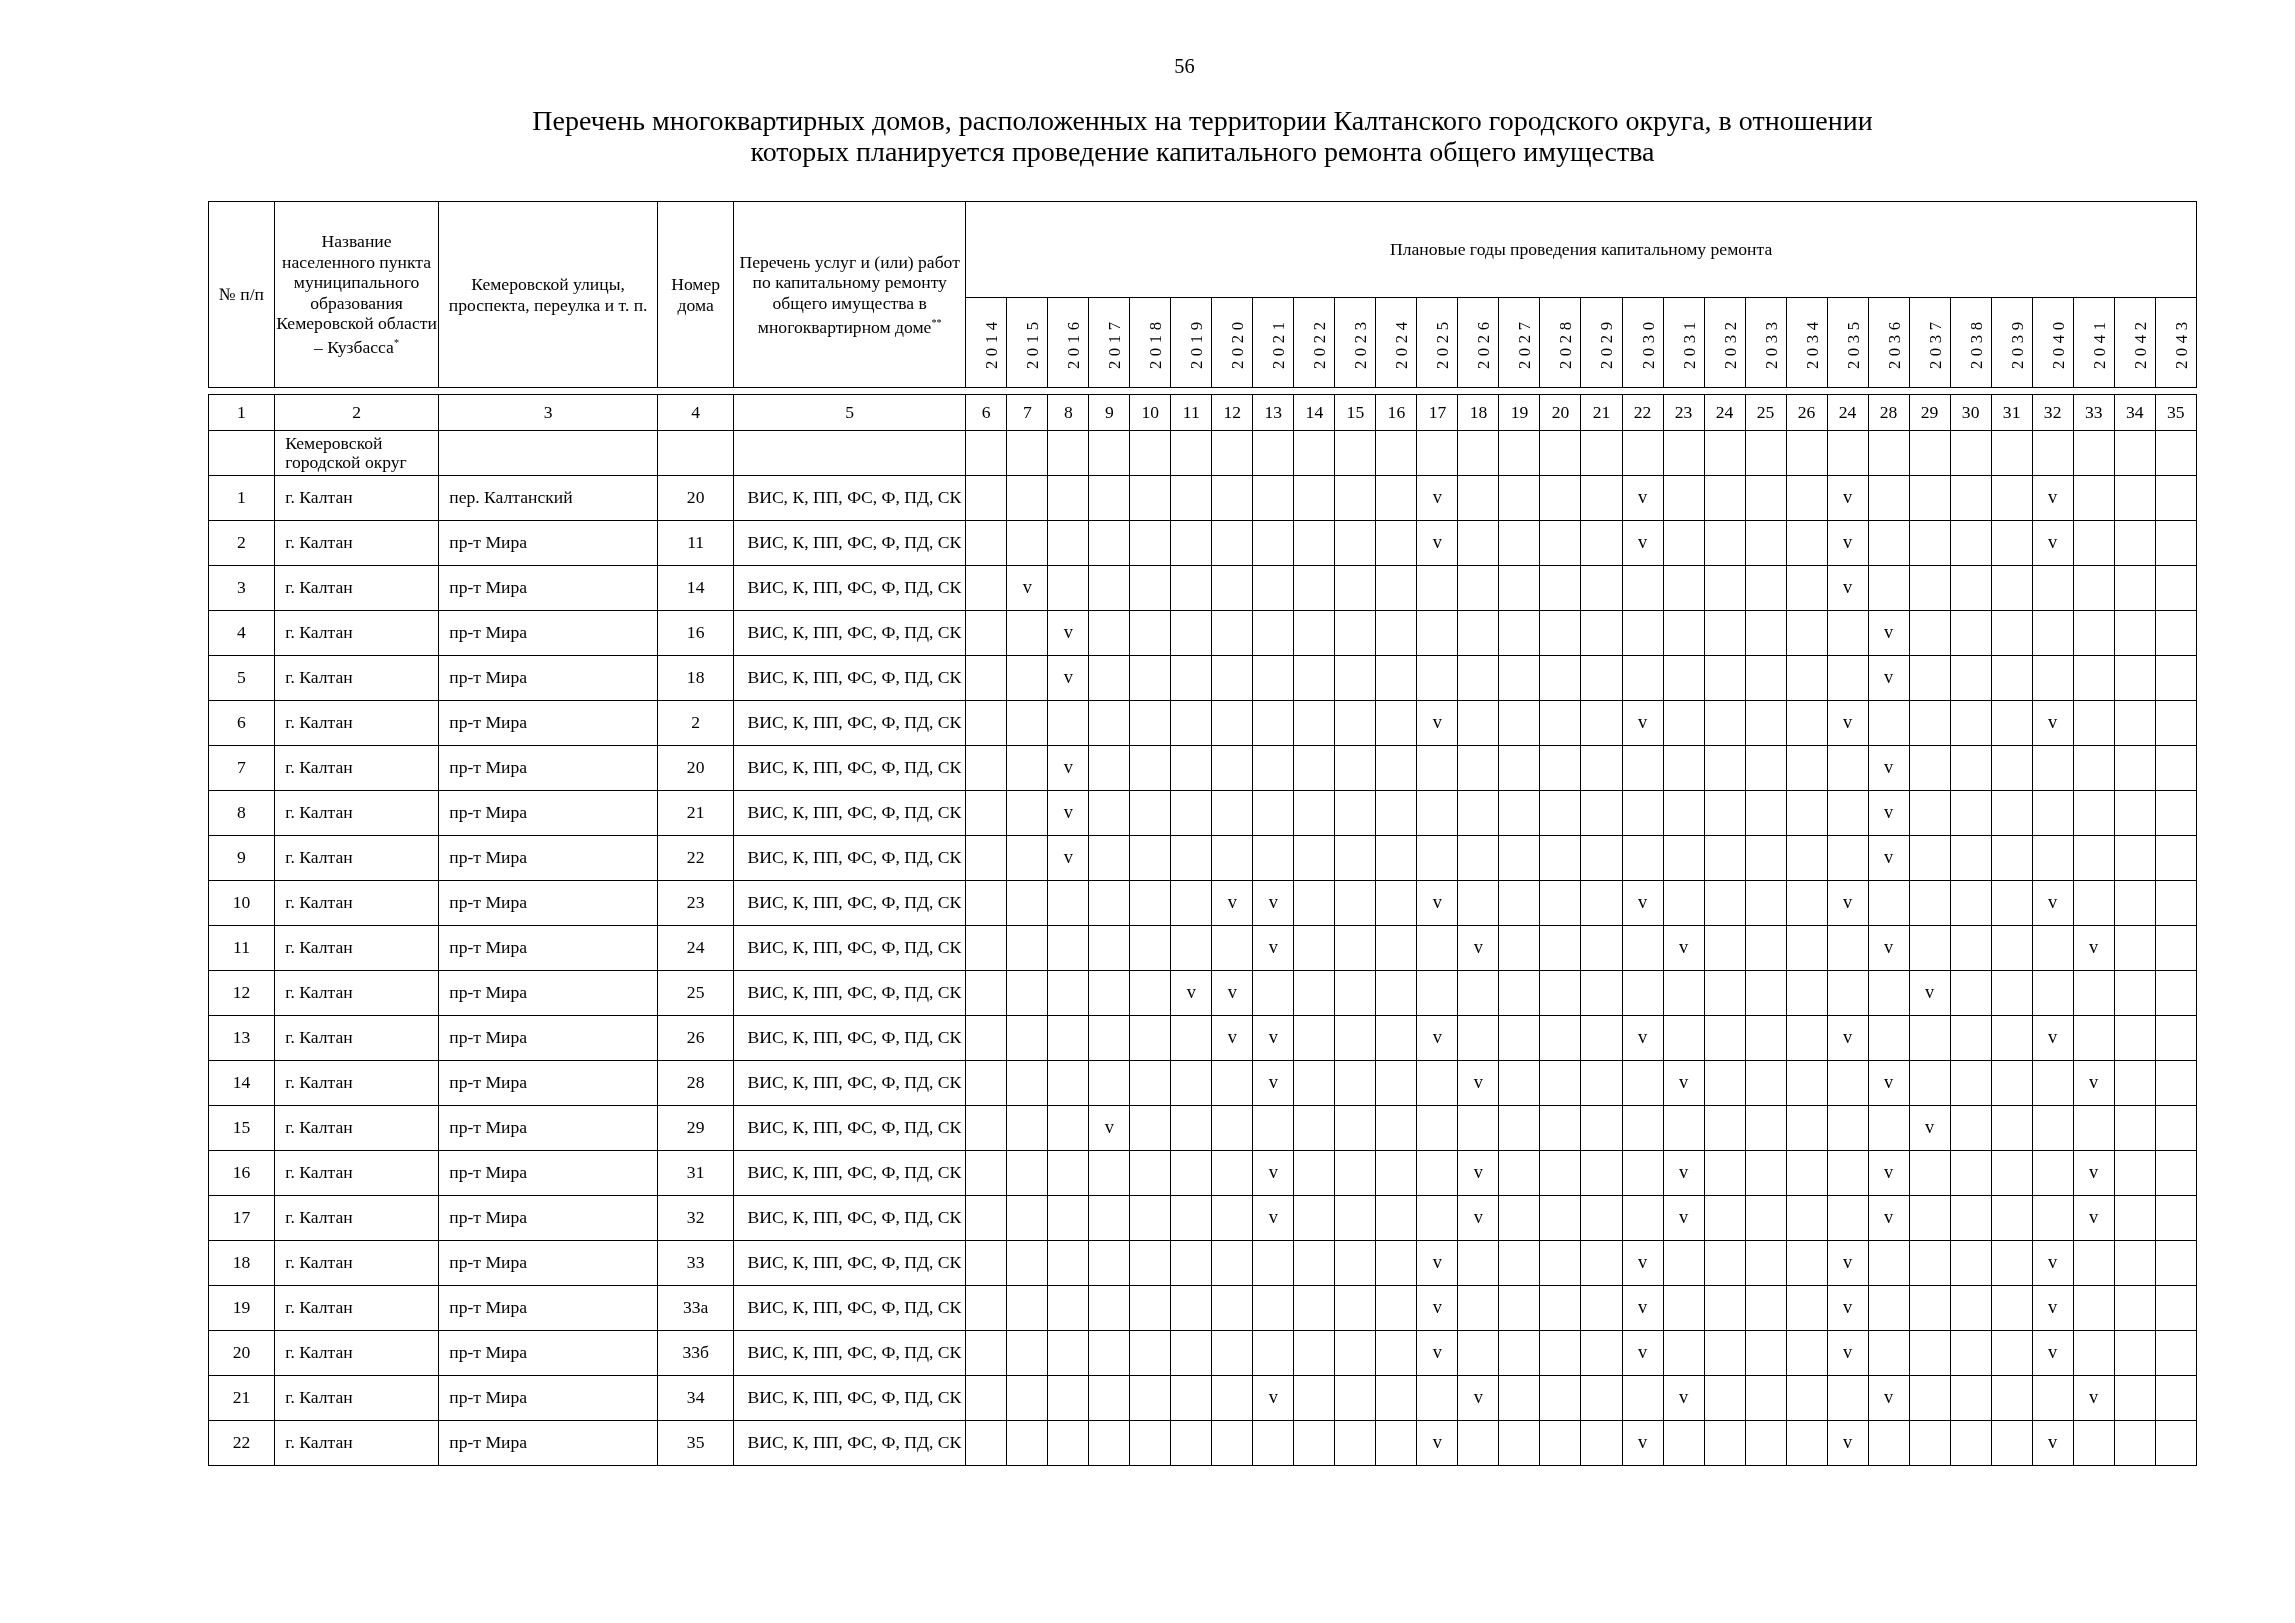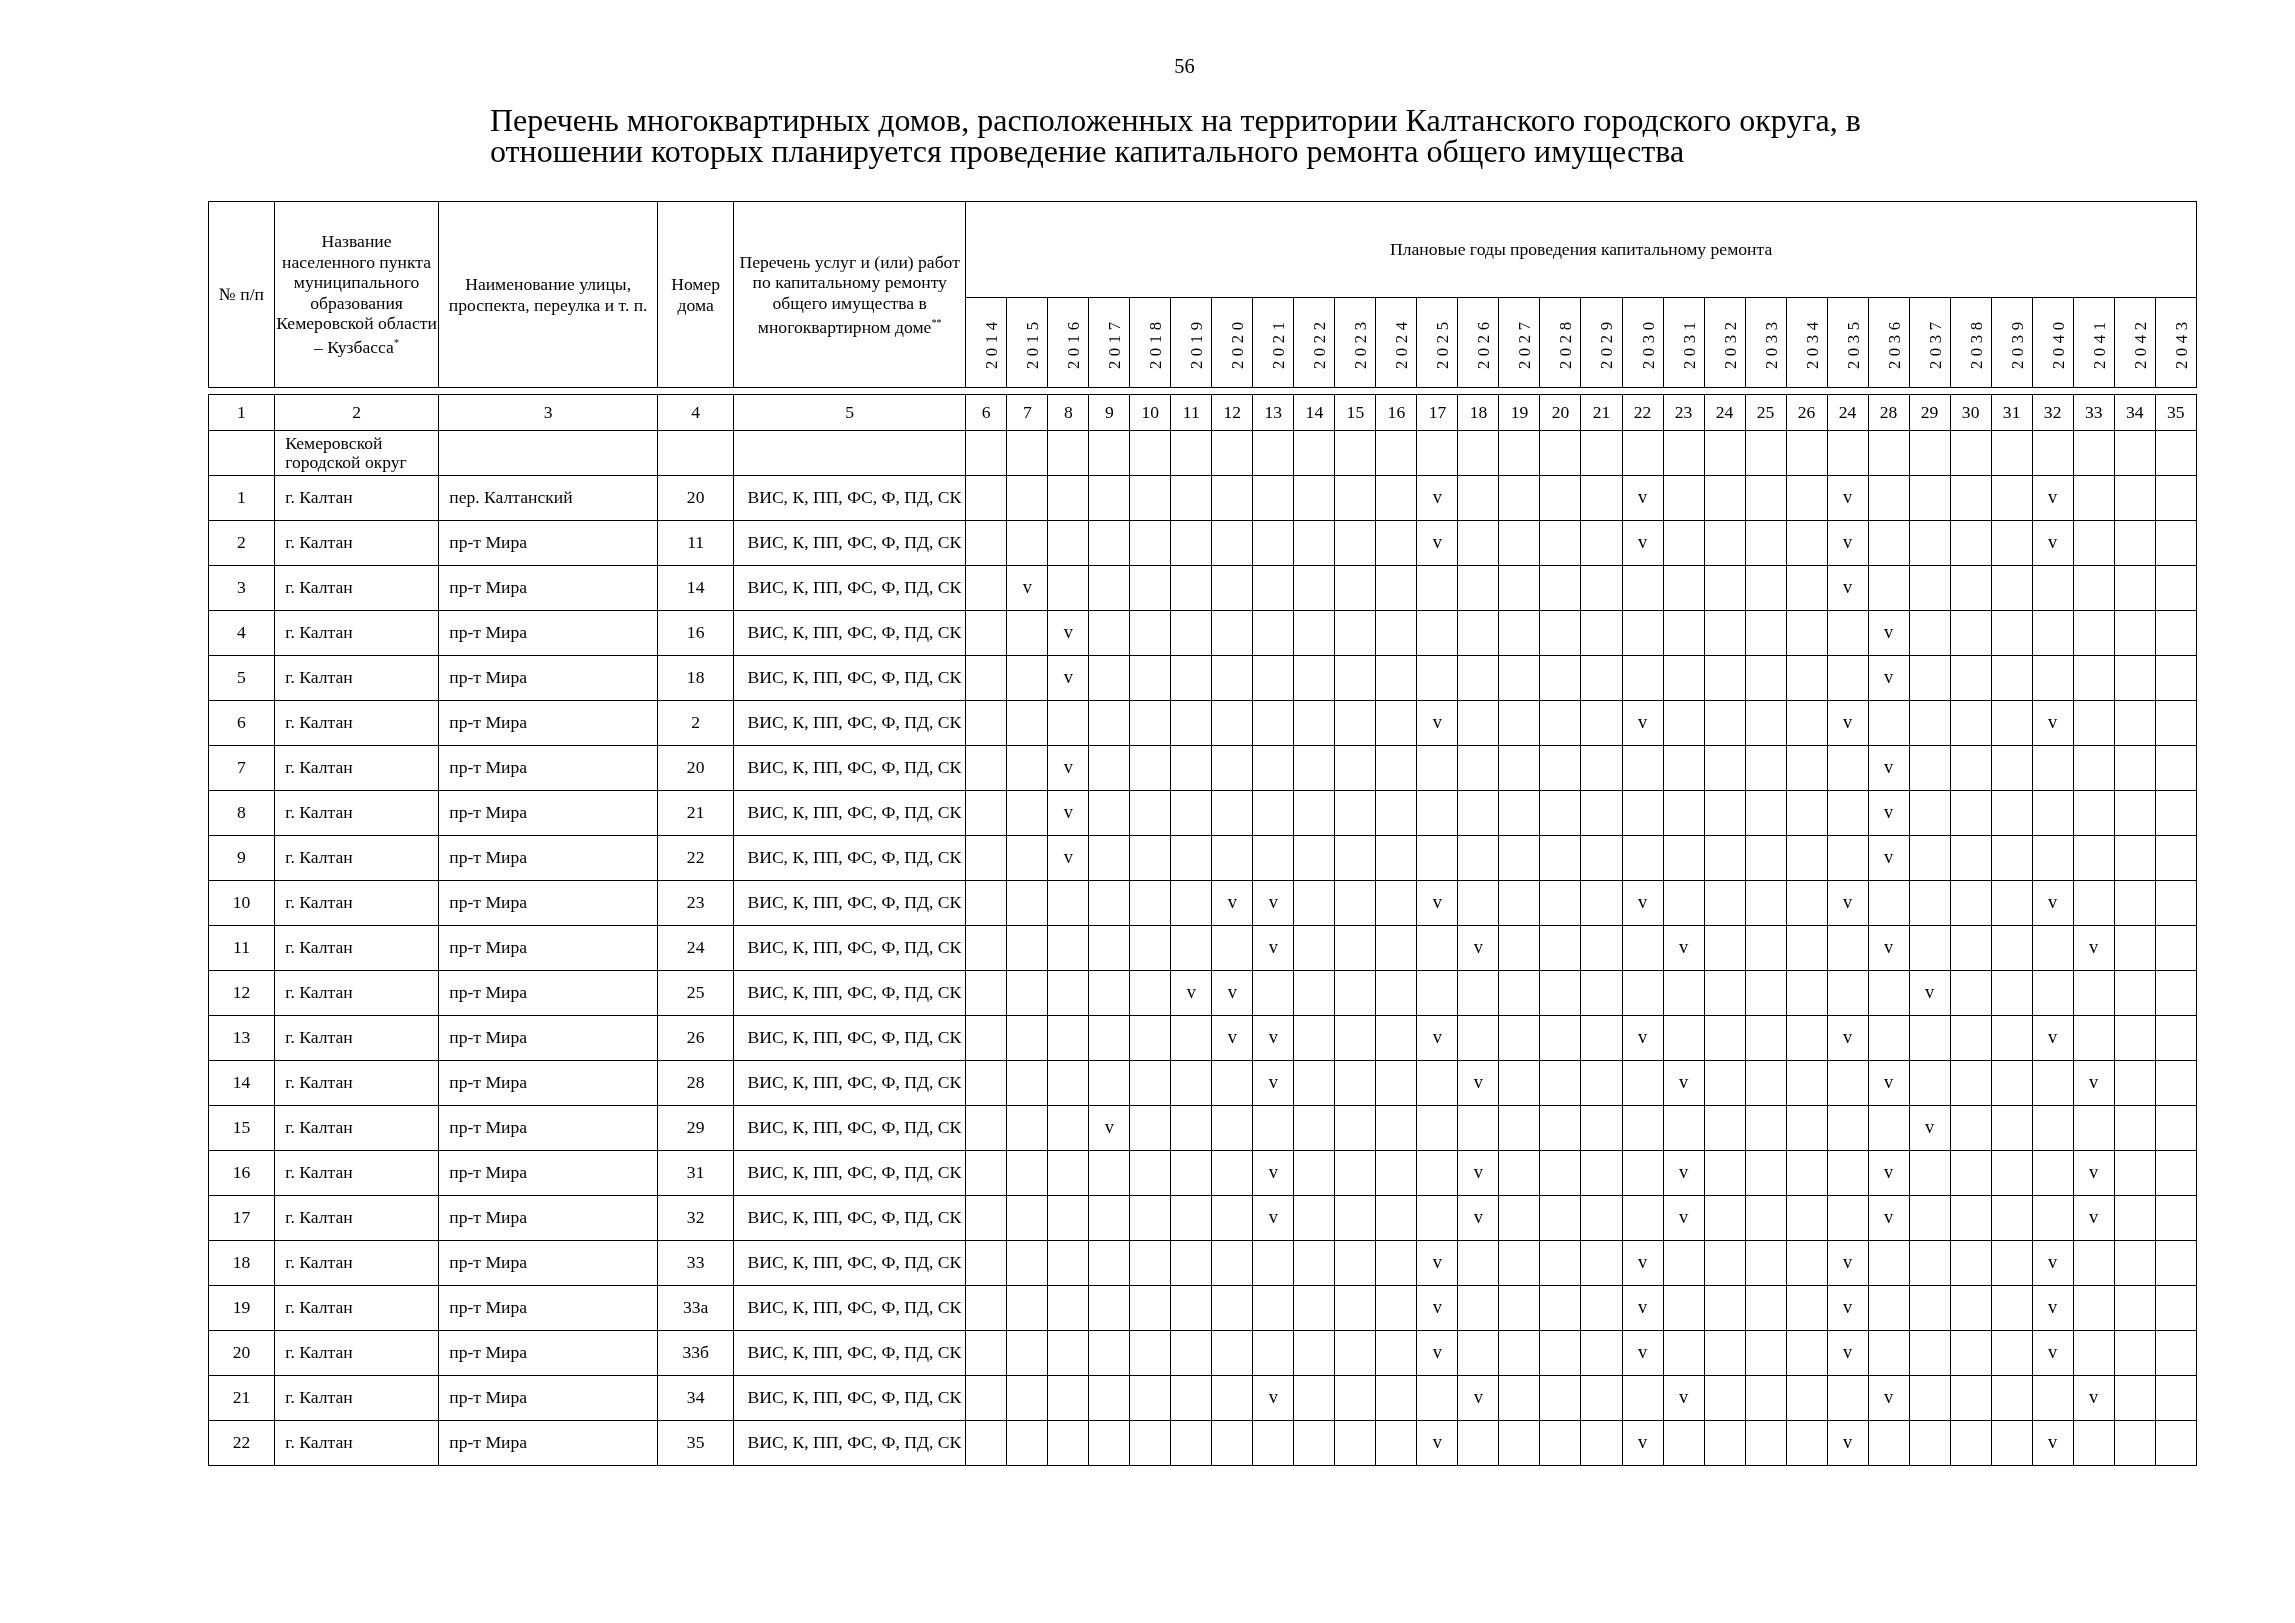--- a/index.html
+++ b/index.html
@@ -1,20 +1,20 @@
 <!DOCTYPE html>
 <html style="font-size:7.4px"><head>
 <meta charset="utf-8">
 <style>
   html, body { margin:0; padding:0; background:#ffffff; }
   body { width:2295px; height:1623px; position:relative; overflow:hidden;
          font-family:"Liberation Serif", "DejaVu Serif", serif; color:#000; }
   .page-num { position:absolute; left:0; width:2369px; top:55px; text-align:center; font-size:20.4px; }
-  .title { position:absolute; left:490px; width:1425px; top:105px; text-align:left;
-           font-size:32px; line-height:31px; }
+  .title { position:absolute; left:490px; width:1425px; top:105px; text-align:center;
+           font-size:28px; line-height:31px; }
   table.grid { position:absolute; left:208px; top:201px; border-collapse:collapse; table-layout:fixed; width:1989px; }
   table.grid td, table.grid th { border:1.4px solid #000; padding:0; text-align:center; vertical-align:middle;
            font-weight:normal; font-size:17.6px; line-height:20.4px; overflow:hidden; }
   table.grid td.yc { border-left-width:0.7px; border-right-width:0.7px; }
   .hdr-text { font-size:16.7px; line-height:21px; }
   .year-label { display:inline-block; transform:rotate(-90deg); white-space:nowrap; font-size:16.7px; letter-spacing:4.6px; }
   .left { text-align:left !important; padding-left:10.2px !important; }
   .works { text-align:left; padding-left:9.3px !important; line-height:18.5px !important; }
   .mark { font-size:18.5px; }
   tr.numrow td { height:35px; }
@@ -66,21 +66,21 @@
       <col style="width: 41px;">
       <col style="width: 41px;">
       <col style="width: 41px;">
       <col style="width: 41px;">
       <col style="width: 41px;">
     </colgroup>
   <thead>
     <tr style="height:96px">
       <th rowspan="2" class="hdr-text">№ п/п</th>
       <th rowspan="2" class="hdr-text"><span>Название населенного пункта муниципального образования Кемеровской области – Кузбасса</span><sup>*</sup></th>
-      <th rowspan="2" class="hdr-text">Наименование улицы, проспекта, переулка и т. п.</th>
+      <th rowspan="2" class="hdr-text">Кемеровской улицы, проспекта, переулка и т. п.</th>
       <th rowspan="2" class="hdr-text">Номер дома</th>
       <th rowspan="2" class="hdr-text"><span>Перечень услуг и (или) работ по капитальному ремонту общего имущества в многоквартирном доме</span><sup>**</sup></th>
       <th colspan="30" class="hdr-text">Плановые годы проведения капитальному ремонта</th>
     </tr>
     <tr id="year-row" style="height:90px">
         <th><span class="year-label">2014</span></th>
         <th><span class="year-label">2015</span></th>
         <th><span class="year-label">2016</span></th>
         <th><span class="year-label">2017</span></th>
         <th><span class="year-label">2018</span></th>

